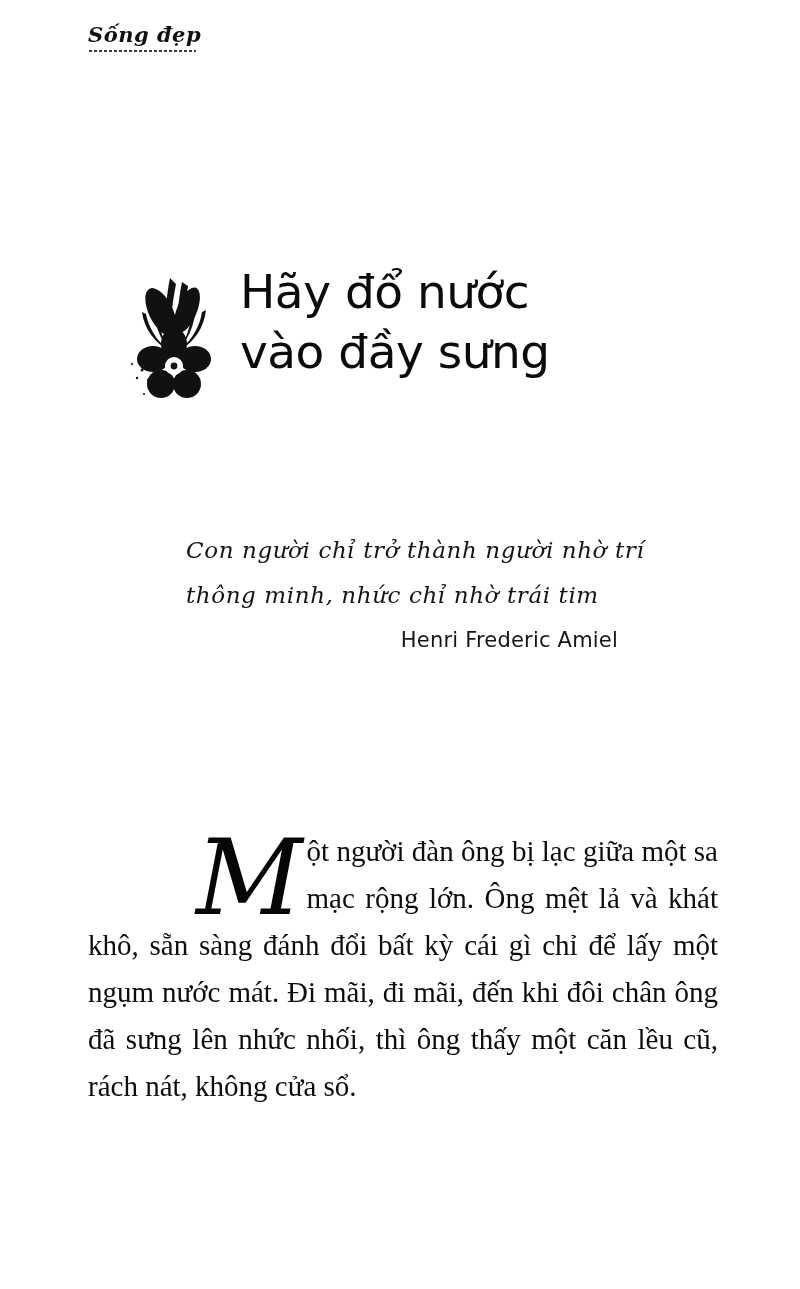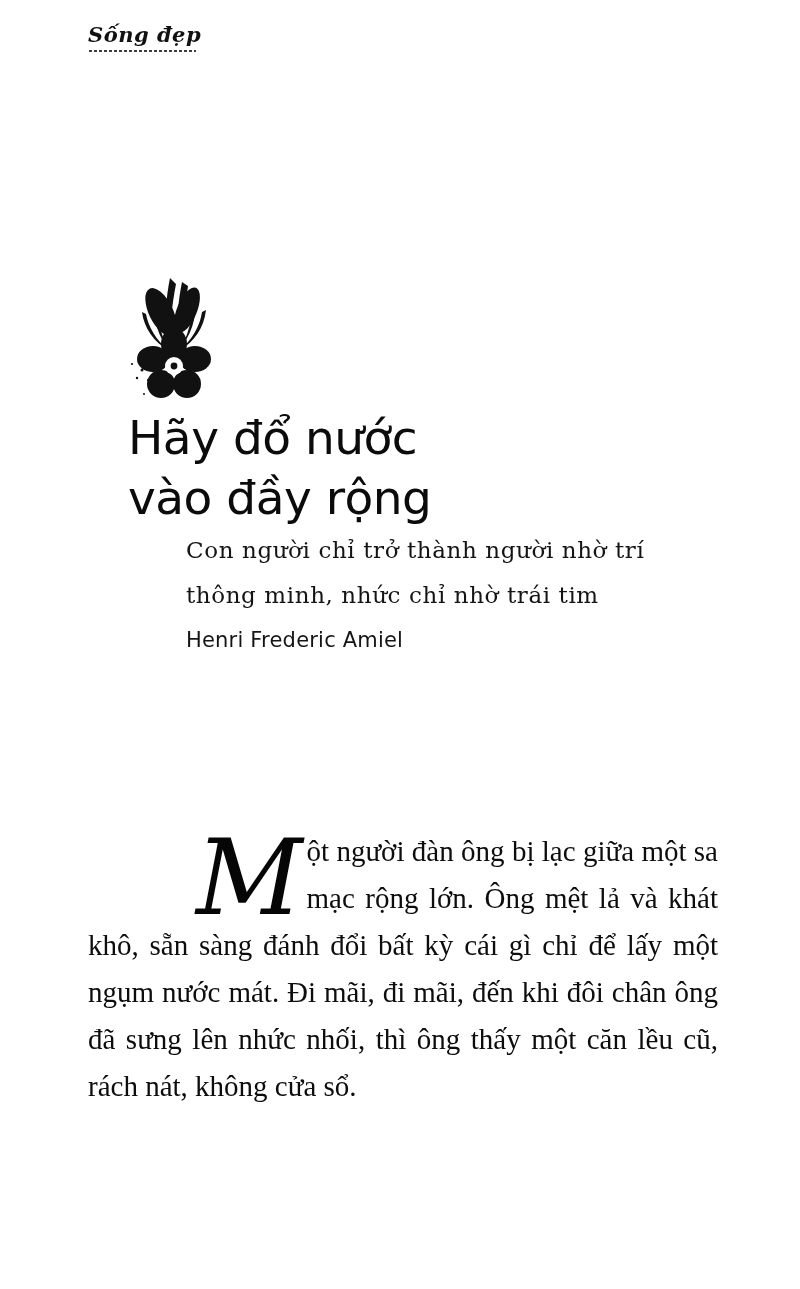--- a/index.html
+++ b/index.html
@@ -50,21 +50,20 @@
   }
 
   
   .title-block {
     position: absolute;
     left: 120px;
     top: 262px;
     width: 600px;
     display: flex;
     align-items: flex-start;
-    flex-direction: column;
   }
   .title-ornament {
     width: 112px;
     height: 140px;
     flex: 0 0 112px;
     position: relative;
     margin-top: 6px;
   }
   .title-ornament svg { display: block; }
 
@@ -81,29 +80,30 @@
 
   
   .epigraph {
     position: absolute;
     left: 186px;
     top: 528px;
     width: 500px;
   }
   .epigraph-line {
     font-family: "DejaVu Serif", serif;
+    font-style: italic;
     font-size: 23px;
     line-height: 1.95;
     color: #141414;
     white-space: nowrap;
     letter-spacing: 0.6px;
   }
   .epigraph-attrib {
     margin-top: 10px;
-    text-align: left;
+    text-align: right;
     padding-right: 68px;
     font-family: "DejaVu Sans", sans-serif;
     font-size: 21px;
     color: #151515;
     letter-spacing: 0.2px;
   }
 
   
   .body-text {
     position: absolute;
@@ -194,21 +194,21 @@
           <circle cx="17" cy="110" r="1.2"></circle>
           <circle cx="28" cy="112" r="1.1"></circle>
           <circle cx="12" cy="96" r="1.1"></circle>
           <circle cx="34" cy="122" r="1.3"></circle>
           <circle cx="24" cy="126" r="1"></circle>
         </g>
       </svg>
     </div>
     <div class="title-text">
       <span class="title-line">Hãy đổ nước</span>
-      <span class="title-line">vào đầy rộng</span>
+      <span class="title-line">vào đầy sưng</span>
     </div>
   </div>
 
   <div class="epigraph">
     <div class="epigraph-line">Con người chỉ trở thành người nhờ trí</div>
     <div class="epigraph-line">thông minh, nhức chỉ nhờ trái tim</div>
     <div class="epigraph-attrib">Henri Frederic Amiel</div>
   </div>
 
   <div class="body-text">

